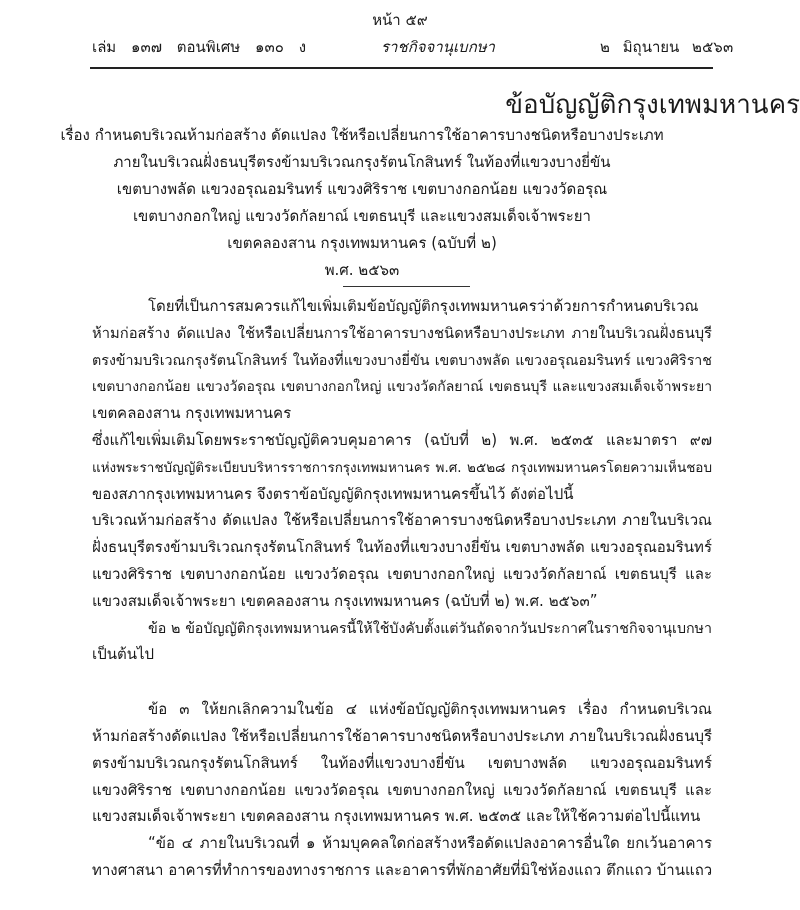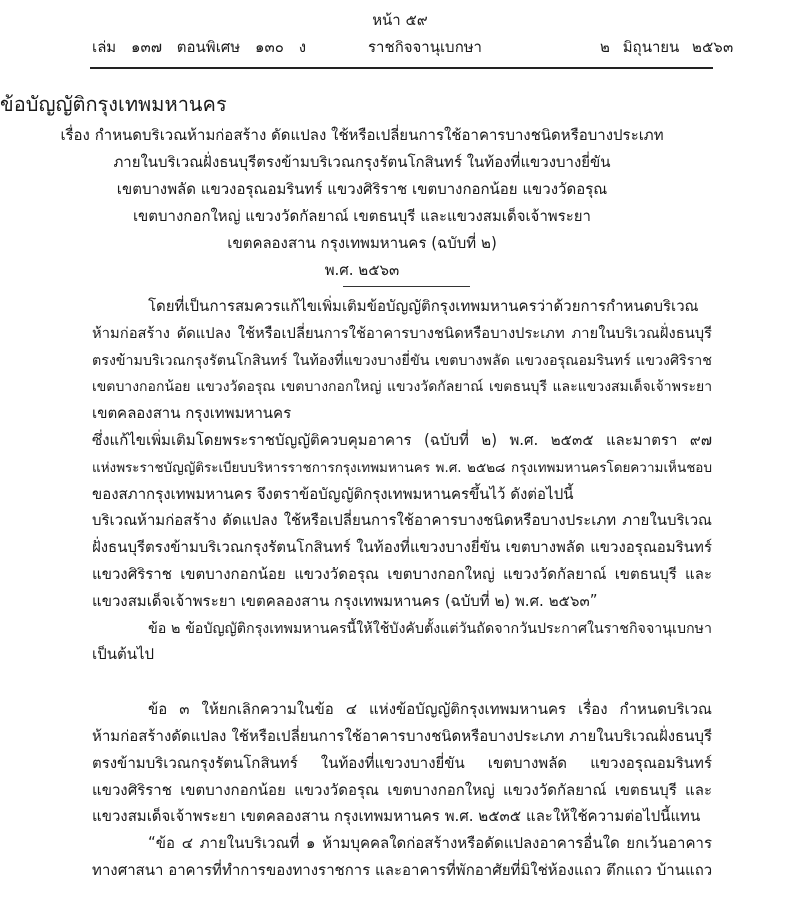--- a/index.html
+++ b/index.html
@@ -7,26 +7,26 @@
     width: 800px; height: 910px; overflow: hidden; position: relative;
     font-family: "DejaVu Sans", sans-serif; color: #1a1a1a;
   }
   .page { position: absolute; left: 0; top: 0; width: 800px; height: 910px; }
   .page-no {
     position: absolute; top: 10px; left: 0; width: 800px; text-align: center;
     font-size: 15px; line-height: 20px;
   }
   .hdr { position: absolute; top: 36px; height: 22px; font-size: 15px; line-height: 22px; white-space: nowrap; }
   .hdr-left { left: 92px; word-spacing: 10px; }
-  .hdr-center { left: 368px; }
+  .hdr-center { left: 381px; font-style: italic; }
   .hdr-right { left: 600px; word-spacing: 8px; }
   .rule { position: absolute; left: 90px; top: 67px; width: 623px; height: 0; border-top: 2px solid #222; }
   .title {
-    position: absolute; top: 88px; left: 0; width: 800px; text-align: left;
-    font-size: 20px; line-height: 32px;
+    position: absolute; top: 88px; left: 0; width: 800px; text-align: right;
+    font-size: 26px; line-height: 32px;
   }
   .subject { position: absolute; top: 122px; left: 4px; width: 716px; }
   .subject-line {
     height: 27px; line-height: 27px; text-align: center; font-size: 15px; white-space: nowrap;
   }
   .short-rule { position: absolute; left: 343px; top: 286px; width: 127px; border-top: 1.5px solid #333; }
   .body { position: absolute; left: 92px; top: 293px; width: 620px; }
   .para { margin: 0; padding: 0; }
   .line {
     display: block; height: 26.8px; line-height: 26.8px; font-size: 15px;

